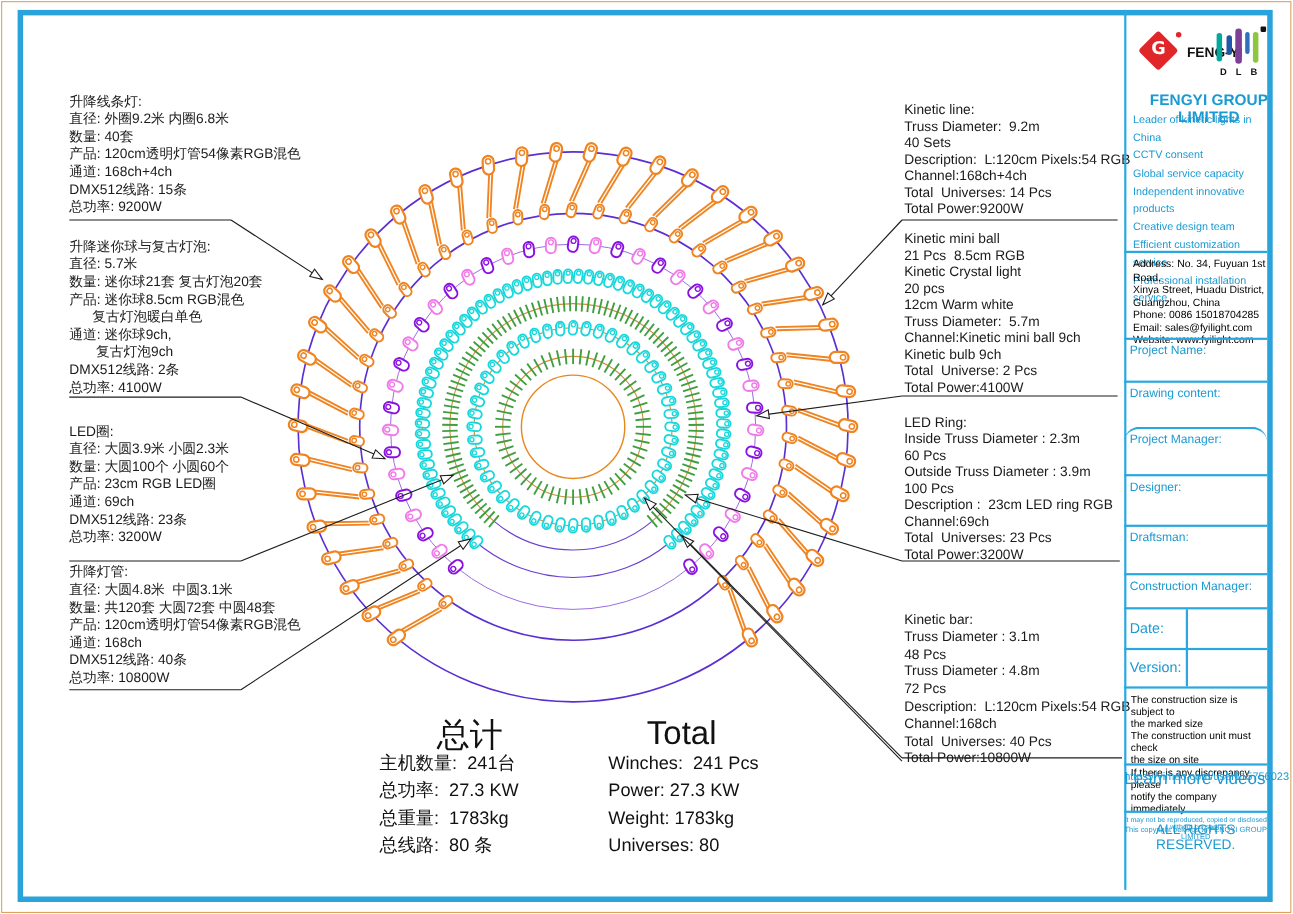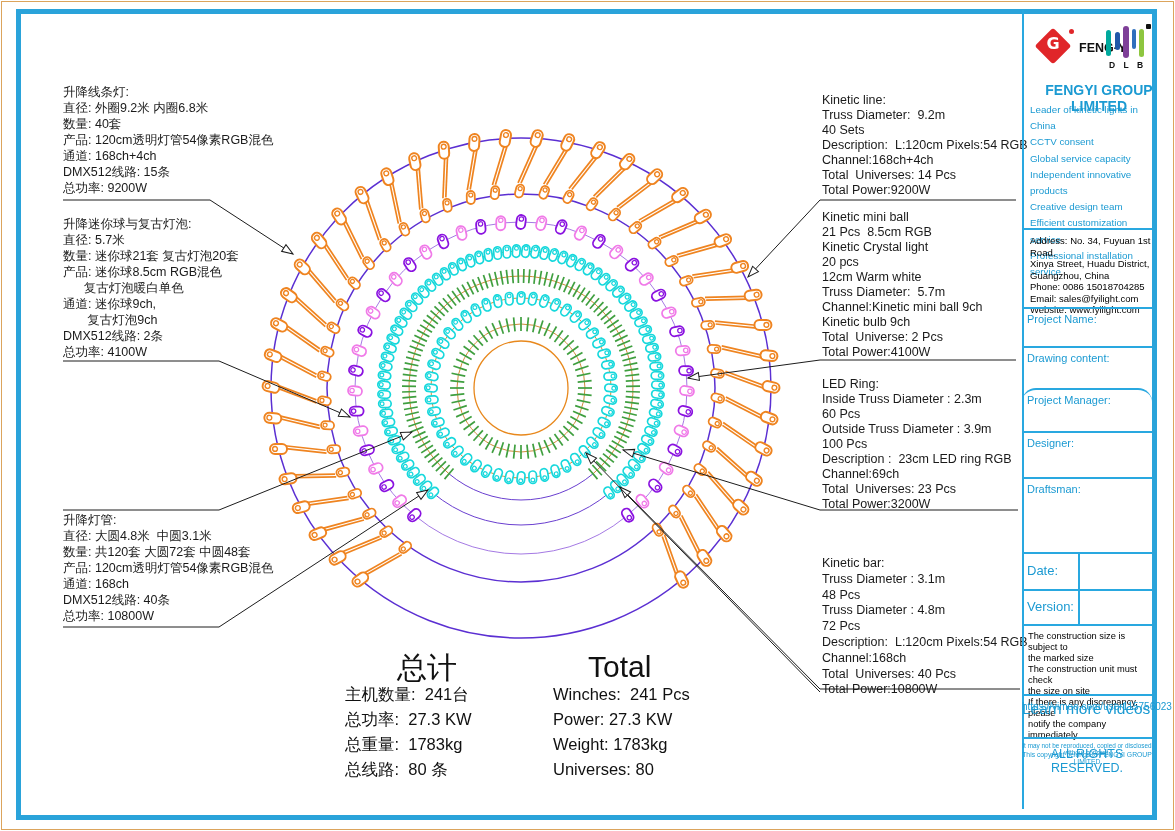--- a/index.html
+++ b/index.html
@@ -1291,20 +1291,21 @@
         <path d="M 0 0 L -11 4 L -11 -4 Z" fill="#fff" stroke="#1c1c1c" stroke-width="1"></path>
       </g>
       <line x1="820" y1="692" x2="586" y2="453" stroke="#1c1c1c" stroke-width="1"></line>
       <g transform="translate(586,453) rotate(-134.39435892669312)">
         <path d="M 0 0 L -11 4 L -11 -4 Z" fill="#fff" stroke="#1c1c1c" stroke-width="1"></path>
       </g>
     </svg>
 
   <div class="specblock" style="left:63px;top:84px;"><div class="line">升降线条灯:</div><div class="line">直径: 外圈9.2米 内圈6.8米</div><div class="line">数量: 40套</div><div class="line">产品: 120cm透明灯管54像素RGB混色</div><div class="line">通道: 168ch+4ch</div><div class="line">DMX512线路: 15条</div><div class="line">总功率: 9200W</div></div>
   <div class="specblock" style="left:63px;top:216px;"><div class="line">升降迷你球与复古灯泡:</div><div class="line">直径: 5.7米</div><div class="line">数量: 迷你球21套 复古灯泡20套</div><div class="line">产品: 迷你球8.5cm RGB混色</div><div class="line">      复古灯泡暖白单色</div><div class="line">通道: 迷你球9ch,</div><div class="line">       复古灯泡9ch</div><div class="line">DMX512线路: 2条</div><div class="line">总功率: 4100W</div></div>
+  <div class="specblock" style="left:63px;top:384px;"><div class="line">LED圈:</div><div class="line">直径: 大圆3.9米 小圆2.3米</div><div class="line">数量: 大圆100个 小圆60个</div><div class="line">产品: 23cm RGB LED圈</div><div class="line">通道: 69ch</div><div class="line">DMX512线路: 23条</div><div class="line">总功率: 3200W</div></div>
   <div class="specblock" style="left:63px;top:512px;"><div class="line">升降灯管:</div><div class="line">直径: 大圆4.8米  中圆3.1米</div><div class="line">数量: 共120套 大圆72套 中圆48套</div><div class="line">产品: 120cm透明灯管54像素RGB混色</div><div class="line">通道: 168ch</div><div class="line">DMX512线路: 40条</div><div class="line">总功率: 10800W</div></div>
 
   <div class="specblock rblock" style="left:822px;top:93px;"><div class="line">Kinetic line:</div><div class="line">Truss Diameter:  9.2m</div><div class="line">40 Sets</div><div class="line">Description:  L:120cm Pixels:54 RGB</div><div class="line">Channel:168ch+4ch</div><div class="line">Total  Universes: 14 Pcs</div><div class="line">Total Power:9200W</div></div>
   <div class="specblock rblock" style="left:822px;top:210px;"><div class="line">Kinetic mini ball</div><div class="line">21 Pcs  8.5cm RGB</div><div class="line">Kinetic Crystal light</div><div class="line">20 pcs</div><div class="line">12cm Warm white</div><div class="line">Truss Diameter:  5.7m</div><div class="line">Channel:Kinetic mini ball 9ch</div><div class="line">Kinetic bulb 9ch</div><div class="line">Total  Universe: 2 Pcs</div><div class="line">Total Power:4100W</div></div>
   <div class="specblock rblock" style="left:822px;top:377px;"><div class="line">LED Ring:</div><div class="line">Inside Truss Diameter : 2.3m</div><div class="line">60 Pcs</div><div class="line">Outside Truss Diameter : 3.9m</div><div class="line">100 Pcs</div><div class="line">Description :  23cm LED ring RGB</div><div class="line">Channel:69ch</div><div class="line">Total  Universes: 23 Pcs</div><div class="line">Total Power:3200W</div></div>
   <div class="specblock rblock" style="left:822px;top:556px;"><div class="line" style="height: 15.8px; line-height: 15.8px;">Kinetic bar:</div><div class="line" style="height: 15.8px; line-height: 15.8px;">Truss Diameter : 3.1m</div><div class="line" style="height: 15.8px; line-height: 15.8px;">48 Pcs</div><div class="line" style="height: 15.8px; line-height: 15.8px;">Truss Diameter : 4.8m</div><div class="line" style="height: 15.8px; line-height: 15.8px;">72 Pcs</div><div class="line" style="height: 15.8px; line-height: 15.8px;">Description:  L:120cm Pixels:54 RGB</div><div class="line" style="height: 15.8px; line-height: 15.8px;">Channel:168ch</div><div class="line" style="height: 15.8px; line-height: 15.8px;">Total  Universes: 40 Pcs</div><div class="line" style="height: 15.8px; line-height: 15.8px;">Total Power:10800W</div></div>
 
   <div class="totals-title" style="left:397px;top:648px;">总计</div>
   <div class="totals-lines" style="left:345px;top:682px;"><div class="line">主机数量:  241台</div><div class="line">总功率:  27.3 KW</div><div class="line">总重量:  1783kg</div><div class="line">总线路:  80 条</div></div>
   <div class="totals-title" style="left:588px;top:650px;">Total</div>
@@ -1356,20 +1357,23 @@
     </div>
   <div class="sbcell" style="top:388px;height:43px;border-radius:14px;">
       <div class="sb-label">Project Manager:</div>
     </div>
   <div class="sbcell" style="top:431px;height:46px;">
       <div class="sb-label">Designer:</div>
     </div>
   <div class="sbcell" style="top:477px;height:44px;">
       <div class="sb-label">Draftsman:</div>
     </div>
+  <div class="sbcell" style="top:521px;height:31px;">
+      <div class="sb-label">Construction Manager:</div>
+    </div>
 
   <div class="sbcell" style="top:552px;height:37px;">
     <div class="sb-label" style="font-size:13px;padding-top:9px;">Date:</div>
   </div>
   <div class="sbcell" style="top:589px;height:35px;">
     <div class="sb-label" style="font-size:13px;padding-top:8px;">Version:</div>
   </div>
   <div class="abs" style="left:1078px;top:554px;width:2px;height:70px;background:#29a8e0;"></div>
 
   <div class="sbcell" style="top:624px;height:70px;">

